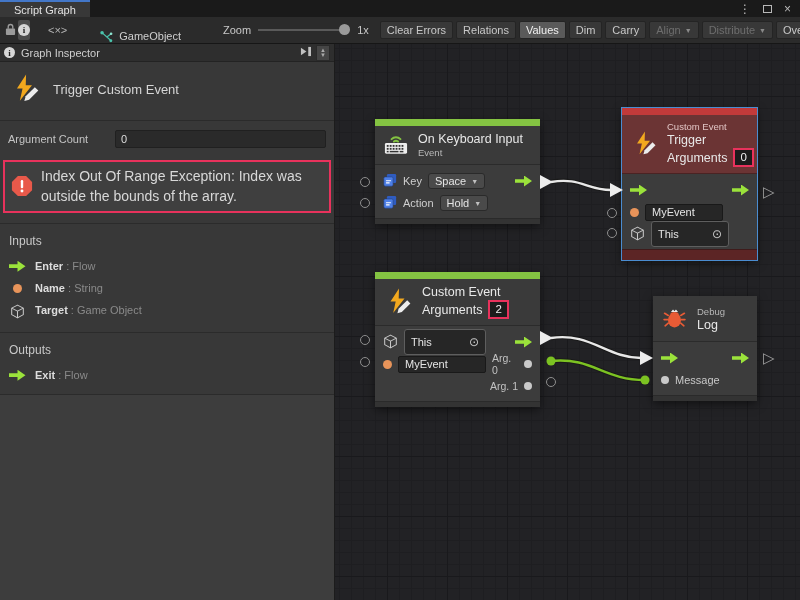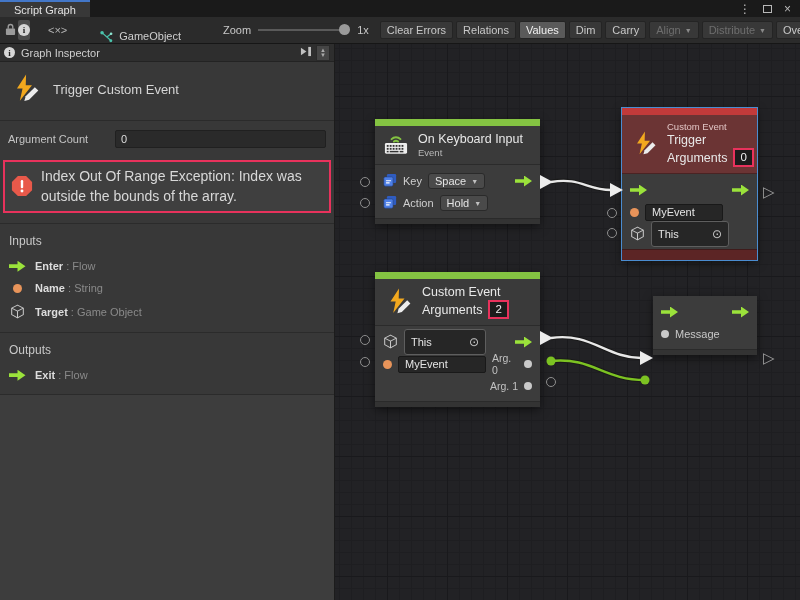--- a/index.html
+++ b/index.html
@@ -49,21 +49,21 @@
   .unit-title .t{font-size:13px;color:#D6D6D6;}
   .divider{height:1px;background:#2B2B2B;flex:0 0 1px;}
   .argrow{display:flex;align-items:center;padding:9px 8px;}
   .argrow label{flex:0 0 107px;color:#C4C4C4;}
   .argrow input{flex:1;height:18px;background:#2A2A2A;border:1px solid #202020;border-radius:2px;
     color:#DDD;padding:0 5px;font-size:11px;font-family:inherit;}
   .errorbox{margin:3px 3px 10px;border:2px solid #E8325C;background:#3F3F3F;
     display:flex;gap:8px;padding:5px 6px;align-items:center;}
   .errorbox .msg{font-size:14px;color:#D8D8D8;line-height:1.4;}
   .section-h{padding:10px 9px 7px;font-size:12px;color:#C9C9C9;}
-  .portrow{display:flex;gap:10px;padding:5px 9px;align-items:center;}
+  .portrow{display:flex;gap:10px;padding:5px 9px;}
   .port-name{color:#DDDDDD;font-weight:bold;}
   .port-type{color:#8A8A8A;}
   .port-type::before{content:" : ";}
   .picon{width:16px;display:flex;justify-content:center;align-items:center;}
   .insp-rest{flex:1;background:#3D3D3D;border-top:1px solid #2B2B2B;margin-top:8px;}
   
   .graph{flex:1;position:relative;overflow:hidden;background:#222225;
     background-image:
       linear-gradient(#19191C 1px,transparent 1px),
       linear-gradient(90deg,#19191C 1px,transparent 1px),
@@ -406,20 +406,41 @@
           </div>
           <div class="nrow">
             <span class="arglabel">Arg. 1</span>
             <span class="dot dot-gray"></span>
           </div>
         </div>
         <div class="node-foot"></div>
       </div>
 
       <div class="node" style="left:318px;top:252px;width:104px;">
+        <div class="node-head" style="padding-top:9px;padding-bottom:9px;">
+          <span>
+            <svg width="25" height="25" viewBox="0 0 24 24">
+                <g stroke="#E85B35" stroke-width="1.6" stroke-linecap="round">
+                  <path d="M6 10 L2.5 8"></path>
+                  <path d="M5.5 14 H2"></path>
+                  <path d="M6 17.5 L3 20"></path>
+                  <path d="M18 10 L21.5 8"></path>
+                  <path d="M18.5 14 H22"></path>
+                  <path d="M18 17.5 L21 20"></path>
+                </g>
+                <ellipse cx="12" cy="14.5" rx="6.3" ry="7" fill="#E85B35"></ellipse>
+                <path d="M7.2 9 a5.8 5 0 0 1 9.6 0 z" fill="#E85B35"></path>
+                <path d="M8.6 6.8 l2-2.6 1.4 1.9 1.4-1.9 2 2.6 z" fill="#ECECEC"></path>
+              </svg>
+          </span>
+          <span class="head-titles">
+            <span class="t-small">Debug</span>
+            <span class="t-main">Log</span>
+          </span>
+        </div>
         <div class="node-body">
           <div class="nrow">
             <span class="flow-arrow"></span>
             <span class="spacer"></span>
             <span class="flow-arrow"></span>
           </div>
           <div class="nrow">
             <span class="dot dot-gray"></span>
             <span class="nlabel" style="color:#C8C8C8;">Message</span>
           </div>

